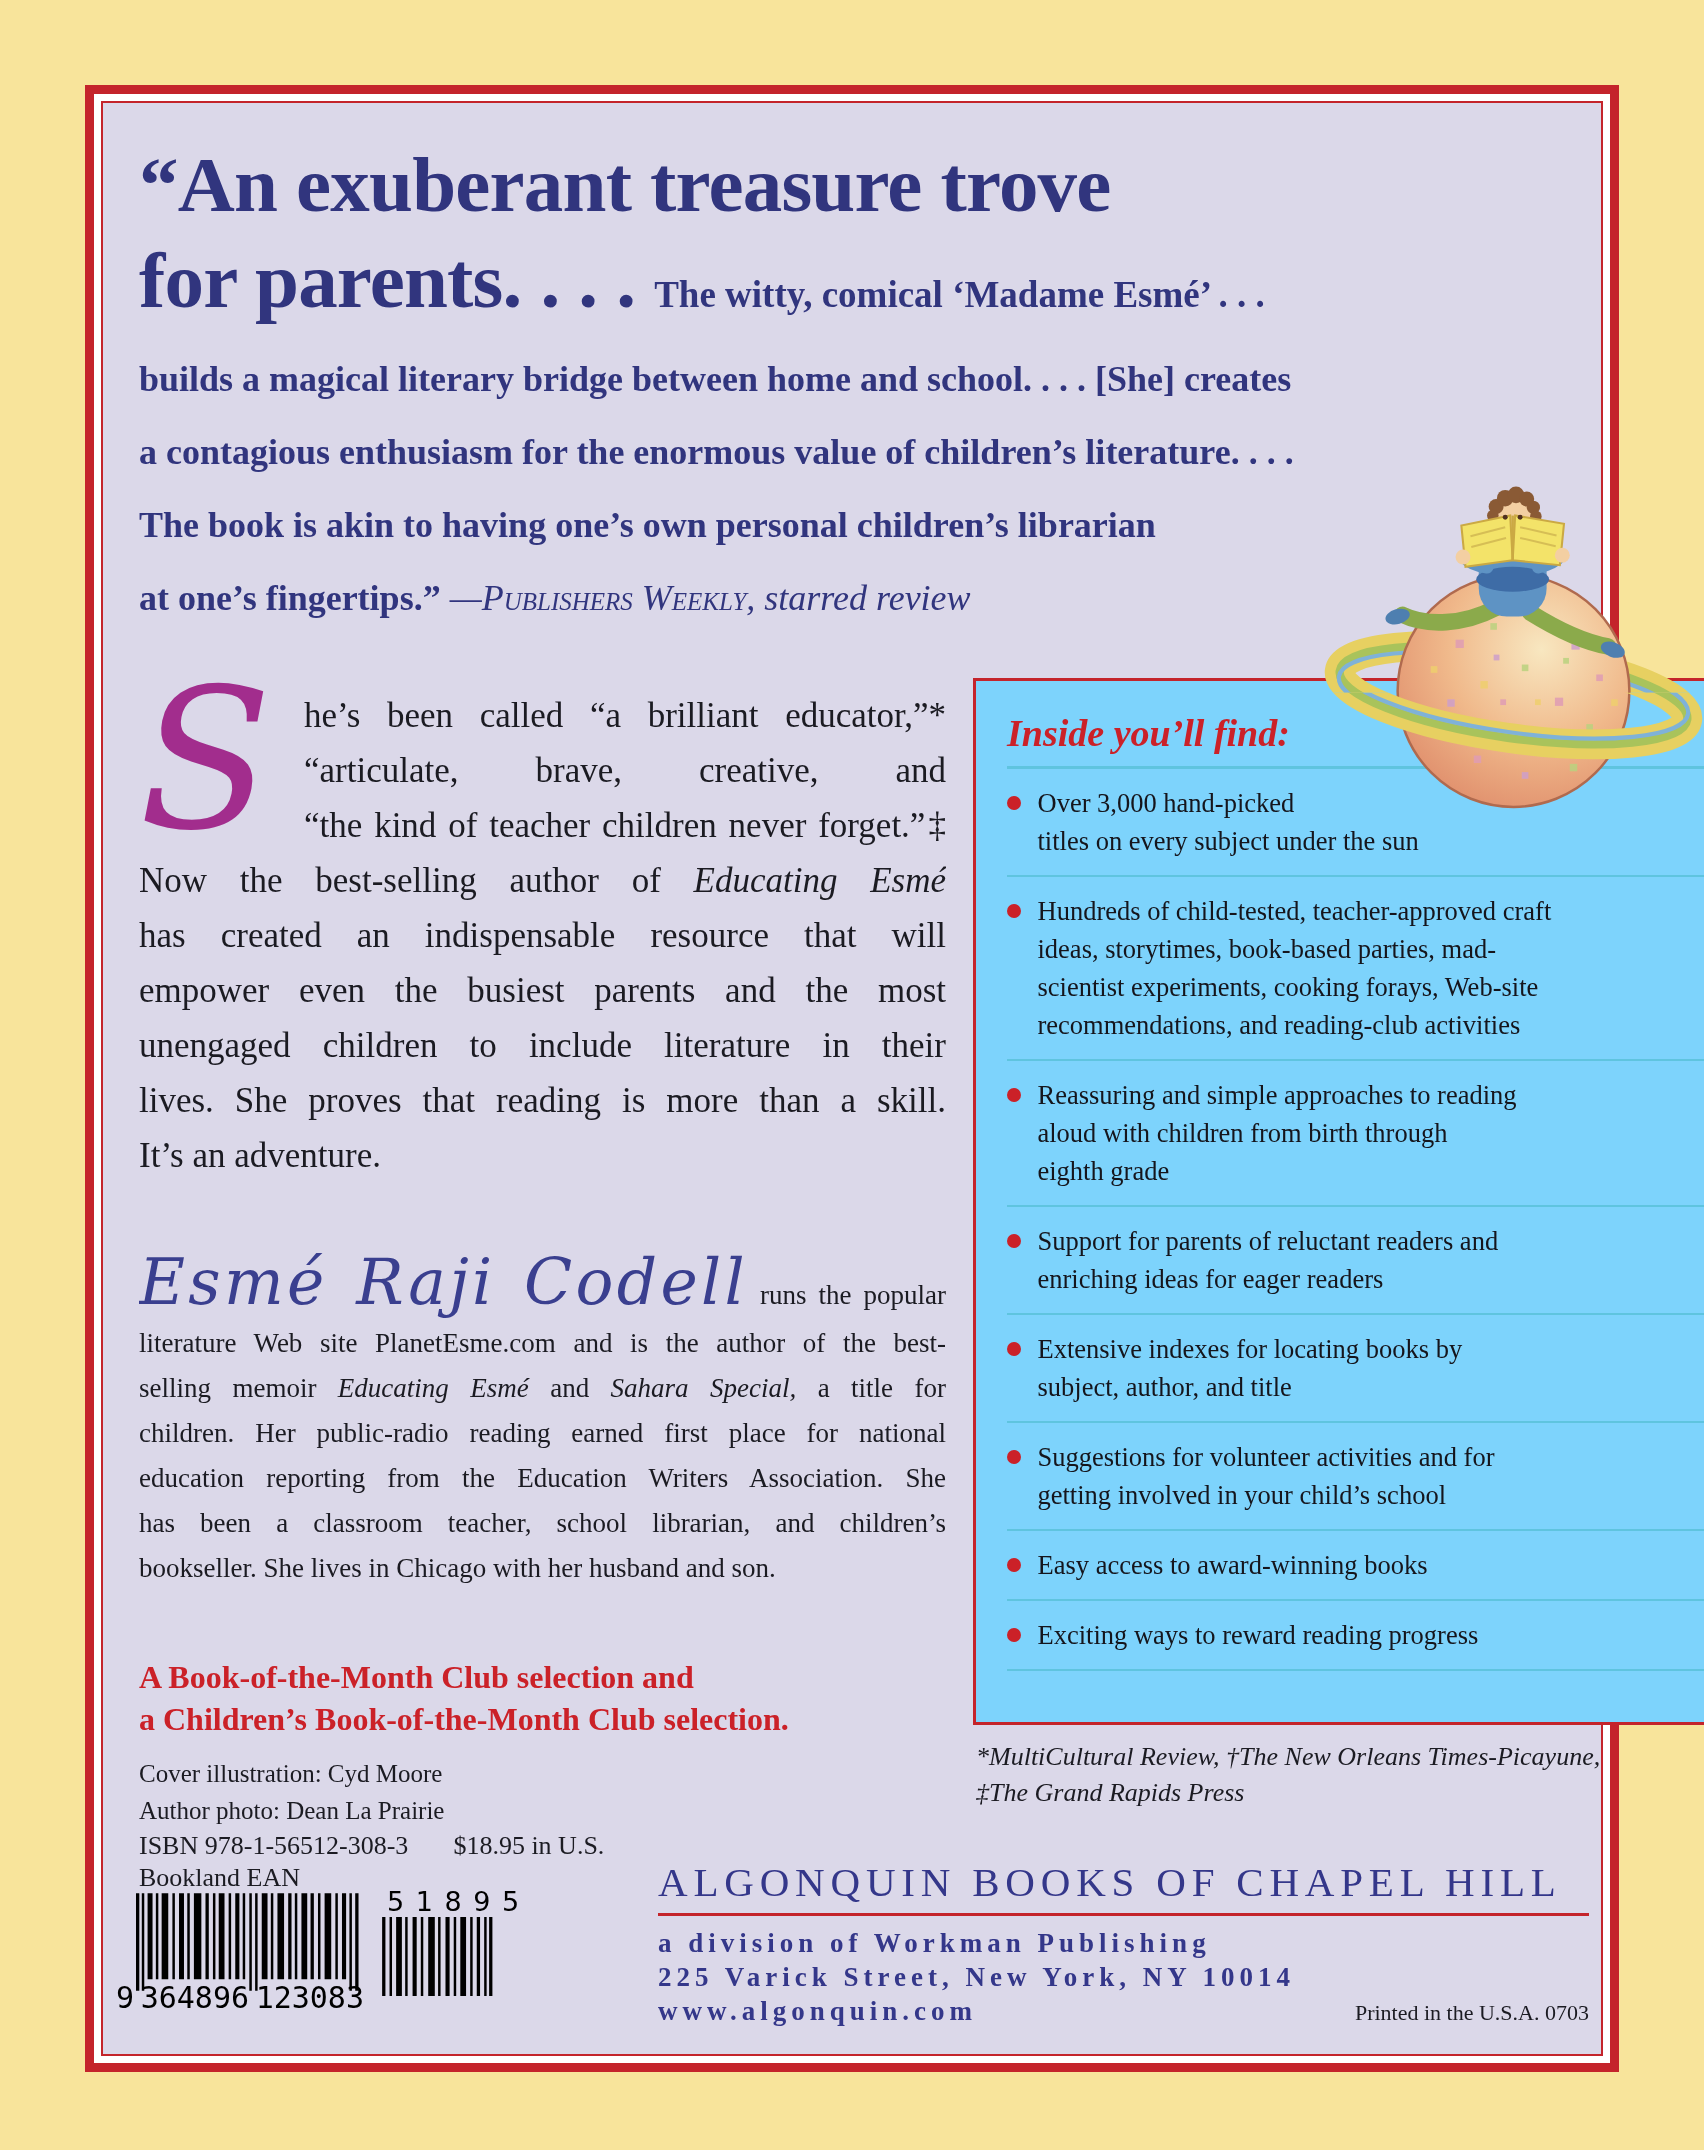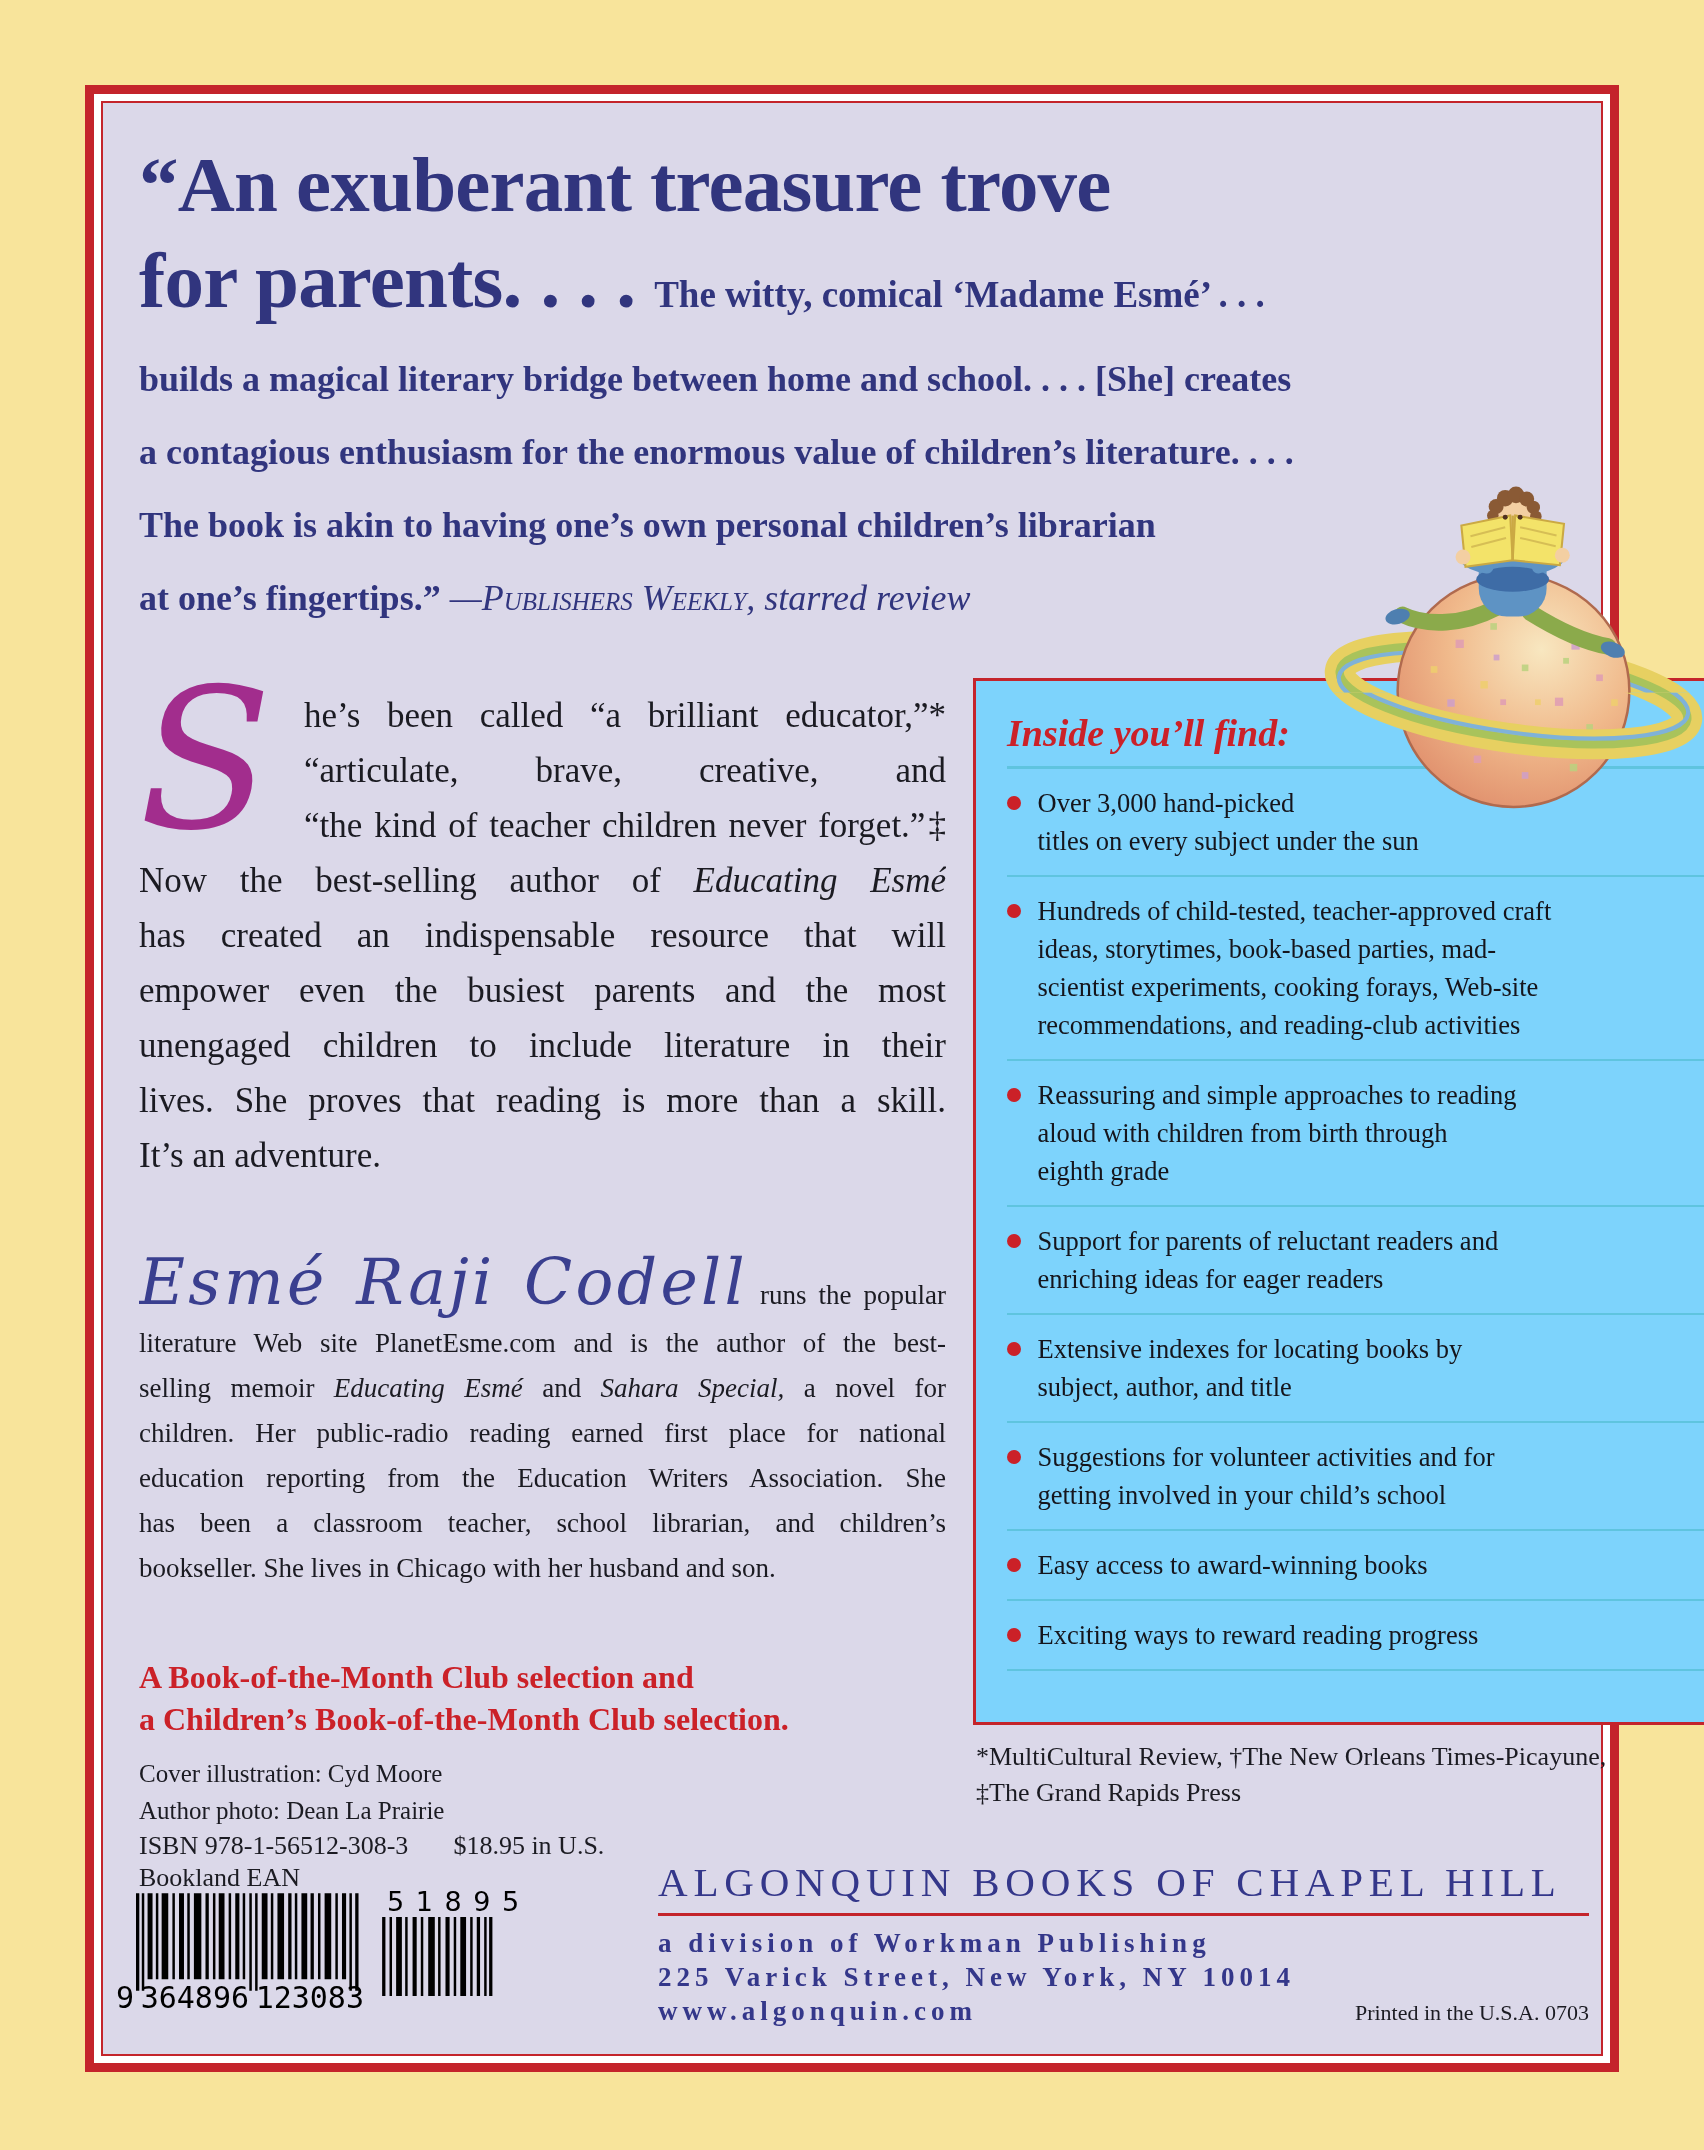--- a/index.html
+++ b/index.html
@@ -69,21 +69,21 @@
   .sb-head { margin:0; font-size:38px; font-weight:bold; font-style:italic; color:#CB2128; line-height:45px; }
   .sb-rule { height:2.5px; background:#5FC4DF; margin-top:10px; }
   .sb-list { margin:0; padding:0; list-style:none; }
   .sb-item { display:flex; gap:16.5px; padding:15px 0; border-bottom:2.5px solid #5FC4DF;
              font-size:26.5px; line-height:38px; color:#15151C; }
   .sb-bullet { flex:0 0 auto; width:14px; height:14px; border-radius:50%; background:#CB2128; margin-top:12.4px; }
   .sb-text { white-space:pre-line; }
 
   
   .footnote { position:absolute; left:976px; top:1739px; width:678px; font-size:26px;
-              line-height:36px; color:#1B1B22; z-index:2; }
+              font-style:italic; line-height:36px; color:#1B1B22; z-index:2; }
 
   
   .planet { position:absolute; left:1323px; top:451px; width:381px; height:389px; z-index:6; }
 </style>
 </head>
 <body>
 
 <div class="page">
   <div class="frame">
     <div class="frame-inner"></div>
@@ -107,21 +107,21 @@
     <div class="jline">has created an indispensable resource that will</div>
     <div class="jline">empower even the busiest parents and the most</div>
     <div class="jline">unengaged children to include literature in their</div>
     <div class="jline">lives. She proves that reading is more than a skill.</div>
     <div class="pline">It’s an adventure.</div>
   </div>
 
   <div class="bio">
     <div class="jline sigline"><span class="signature">Esmé Raji Codell</span> <span>runs the popular children’s</span></div>
     <div class="jline">literature Web site PlanetEsme.com and is the author of the best-</div>
-    <div class="jline"><span>selling memoir </span><span class="ital">Educating Esmé</span><span> and </span><span class="ital">Sahara Special,</span><span> a novel for</span></div>
+    <div class="jline"><span>selling memoir </span><span class="ital">Educating Esmé</span><span> and </span><span class="ital">Sahara Special,</span><span> a title for</span></div>
     <div class="jline">children. Her public-radio reading earned first place for national</div>
     <div class="jline">education reporting from the Education Writers Association. She</div>
     <div class="jline">has been a classroom teacher, school librarian, and children’s</div>
     <div class="pline">bookseller. She lives in Chicago with her husband and son.</div>
   </div>
 
   <div class="selection">
     <div>A Book-of-the-Month Club selection and</div>
     <div>a Children’s Book-of-the-Month Club selection.</div>
   </div>

